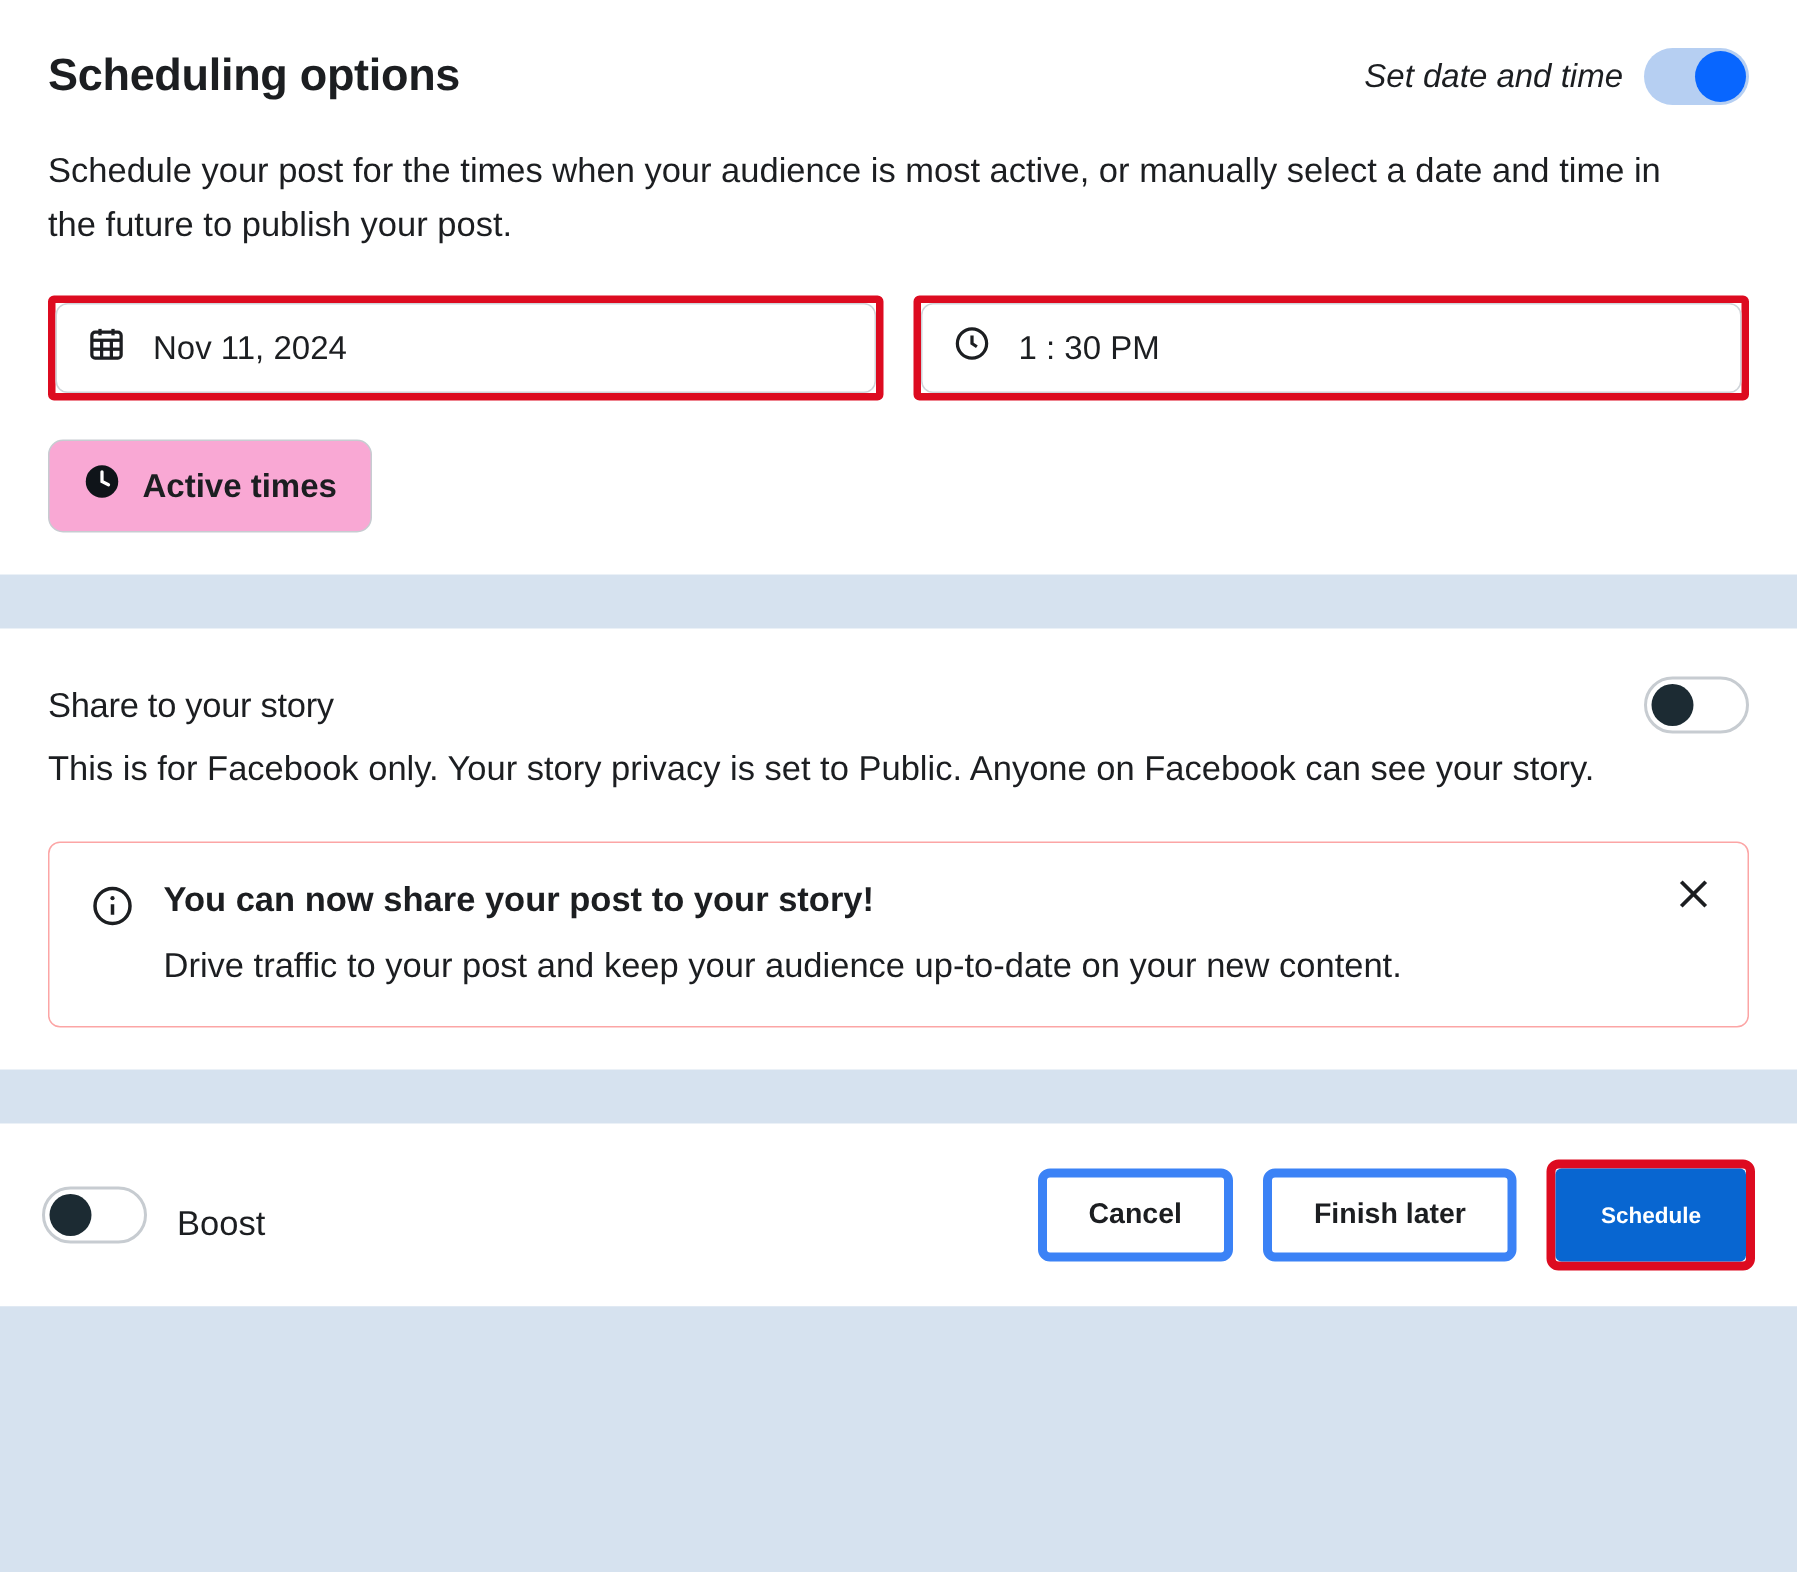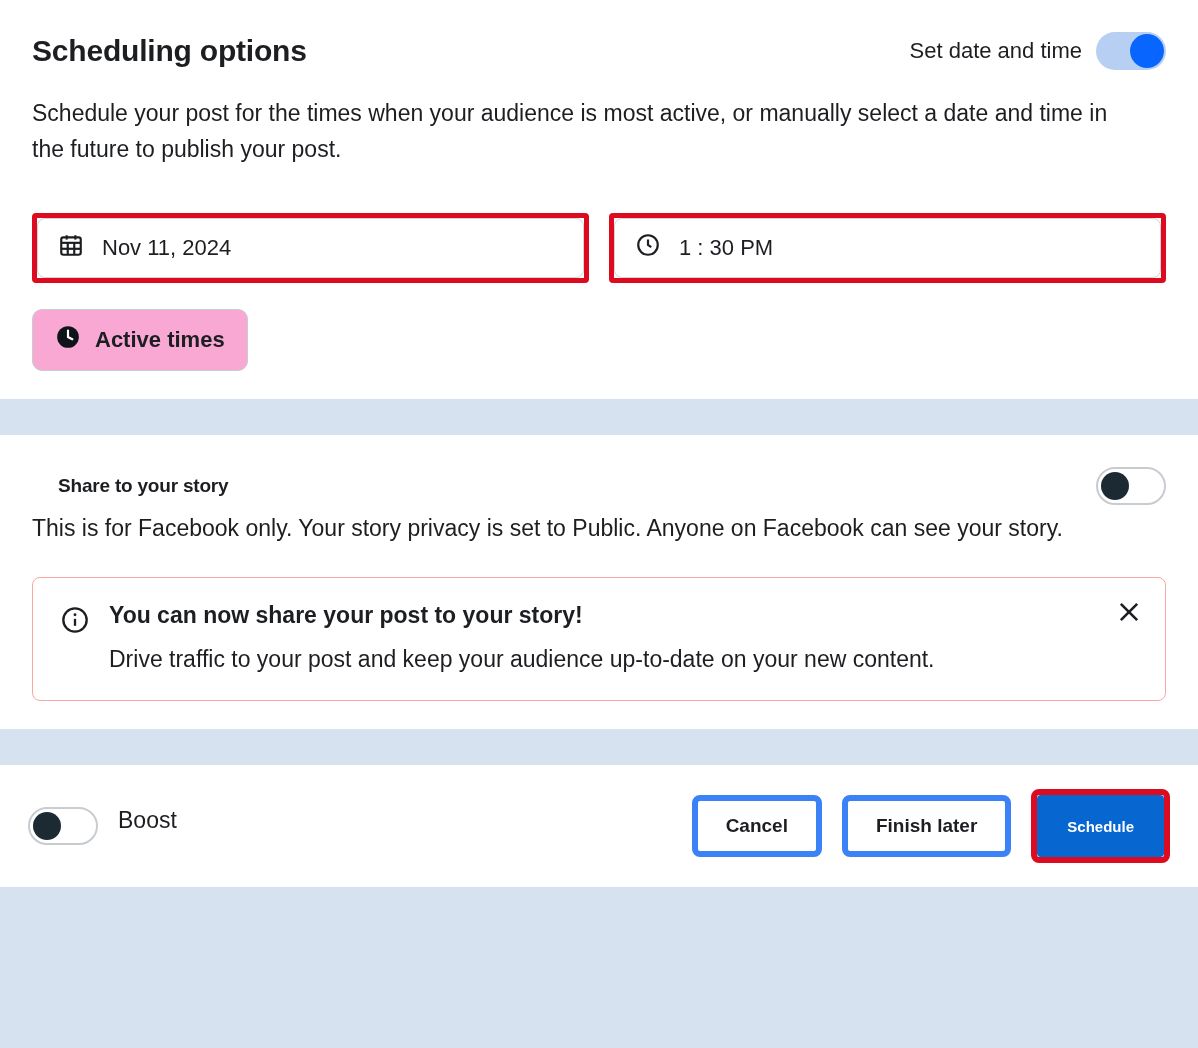--- a/index.html
+++ b/index.html
@@ -26,40 +26,40 @@
     align-items: center;
     justify-content: space-between;
     margin-bottom: 26px;
   }
   .title {
     font-size: 30px;
     font-weight: 700;
     letter-spacing: -0.2px;
   }
   .subtitle {
-    font-size: 19px;
-    font-weight: 700;
+    font-size: 23px;
+    font-weight: 400;
     letter-spacing: -0.2px;
-    margin-left: 26px;
   }
   .toggle-row {
     display: flex;
     align-items: center;
     gap: 14px;
+    font-style: italic;
   }
   .toggle-label {
     font-size: 22px;
     color: #1c1e21;
   }
 
   .desc {
     font-size: 23px;
     line-height: 1.55;
     color: #1c1e21;
-    margin-bottom: 46px;
+    margin-bottom: 30px;
     max-width: 1100px;
   }
   .desc.sm {
     font-size: 23px;
     margin-bottom: 30px;
   }
 
   
   .toggle {
     width: 70px;
@@ -174,21 +174,21 @@
   .bottom-bar {
     background: #fff;
     padding: 24px 28px;
     display: flex;
     align-items: center;
     gap: 20px;
     margin-top: 36px;
   }
   .boost-area {
     display: flex;
-    align-items: flex-start;
+    align-items: flex-end;
     gap: 20px;
   }
   .boost-label {
     font-size: 23px;
   }
   .spacer { flex: 1; }
   .btn {
     height: 62px;
     padding: 12px 28px;
     border-radius: 8px;

